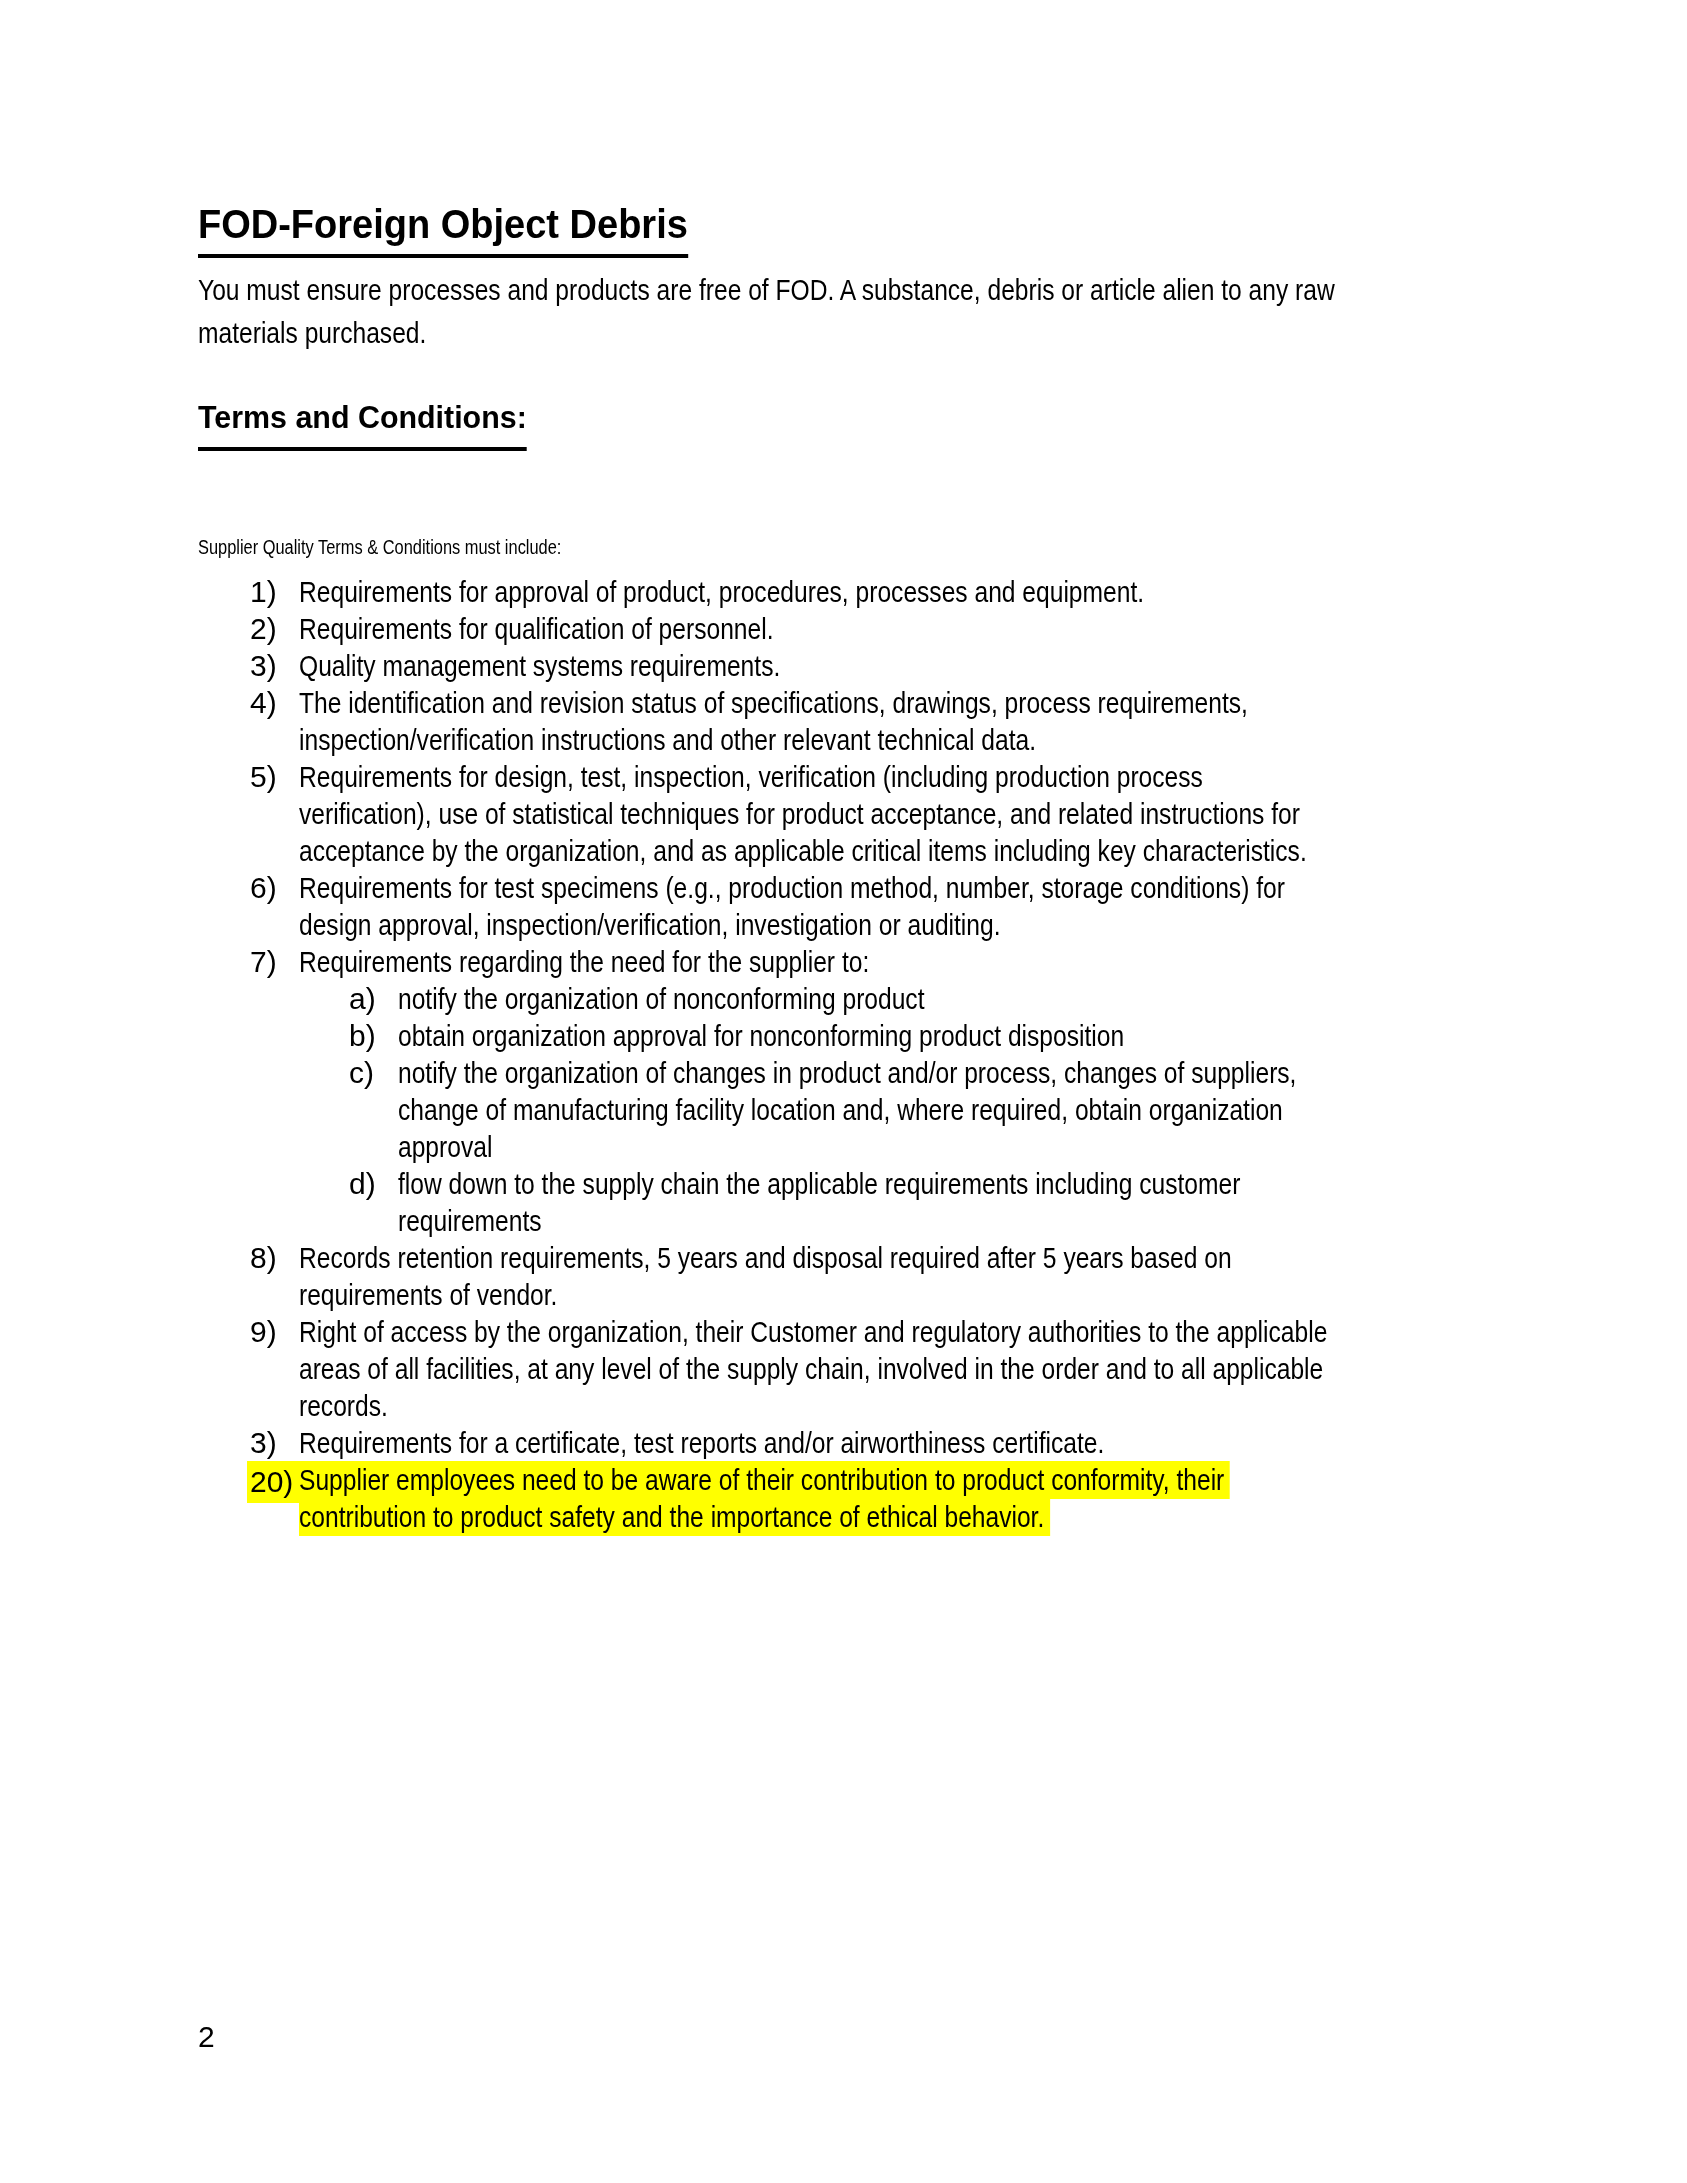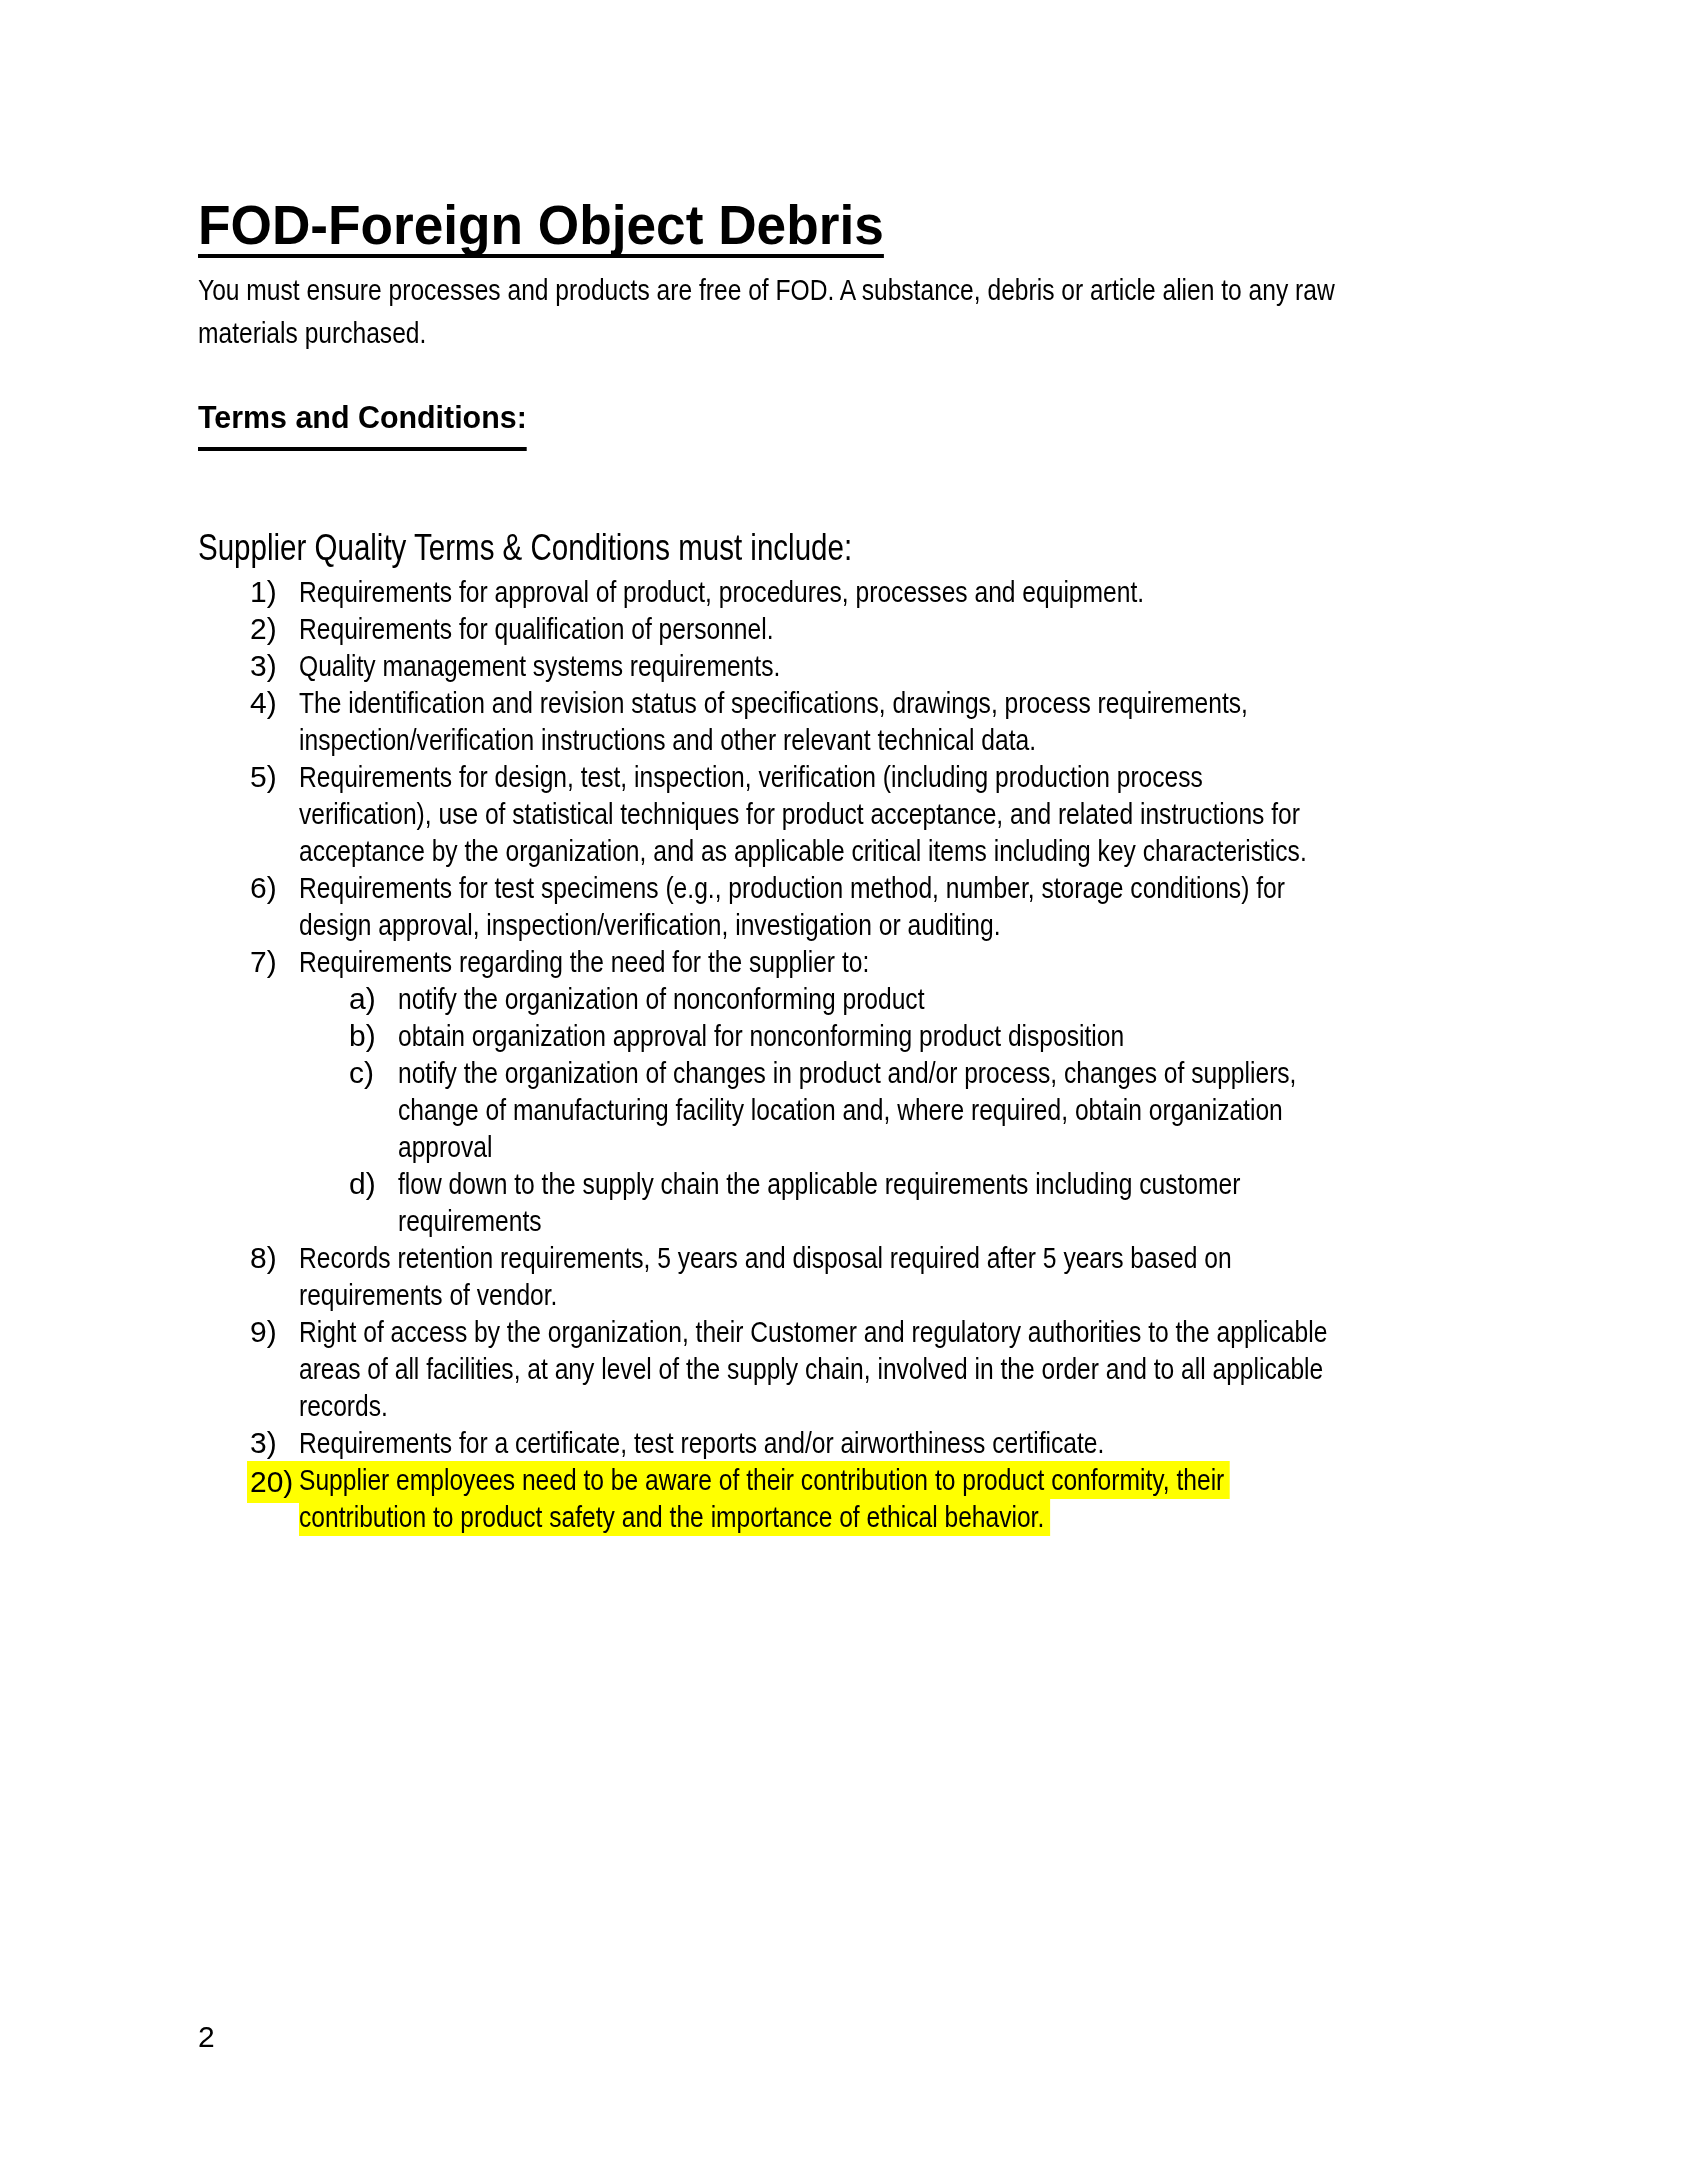--- a/index.html
+++ b/index.html
@@ -21,33 +21,33 @@
     border-bottom:4.6px solid #000;
     padding-bottom:3.3px;
   }
   .tline {
     white-space:nowrap;
     transform:scaleX(0.82);
     transform-origin:0 50%;
   }
   h1.doc-title {
     margin:0; padding-top:198px;
-    font-size:56px; line-height:53px; font-weight:bold;
+    font-size:40px; line-height:53px; font-weight:bold;
   }
   .intro {
     margin:9.3px 0 0 0;
     font-size:30px; line-height:43px;
   }
   h2.section-heading {
     margin:37px 0 0 0;
     font-size:32px; line-height:53px; font-weight:bold;
   }
   .list-intro {
     margin:75px 0 0 0;
-    font-size:36px; line-height:43px;
+    font-size:20px; line-height:43px;
   }
   .terms-list { margin-top:4px; font-size:30px; }
   .item { position:relative; padding-left:101px; }
   .item > .num {
     position:absolute; left:52px; top:0;
     line-height:37px; white-space:nowrap;
   }
   .subitem { position:relative; padding-left:200px; }
   .subitem > .num { position:absolute; left:151px; top:0; line-height:37px; }
   .line { line-height:37px; }

